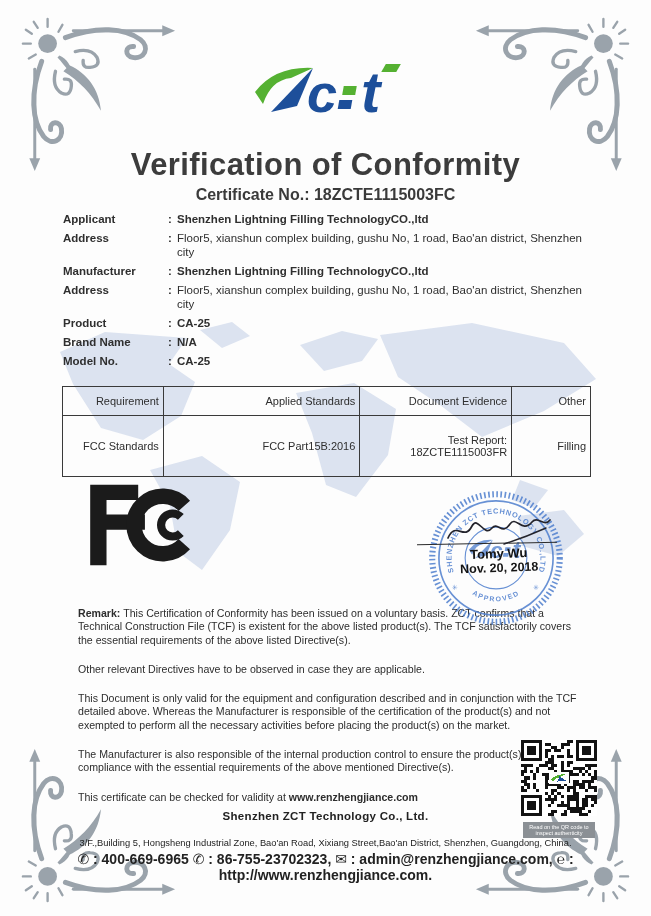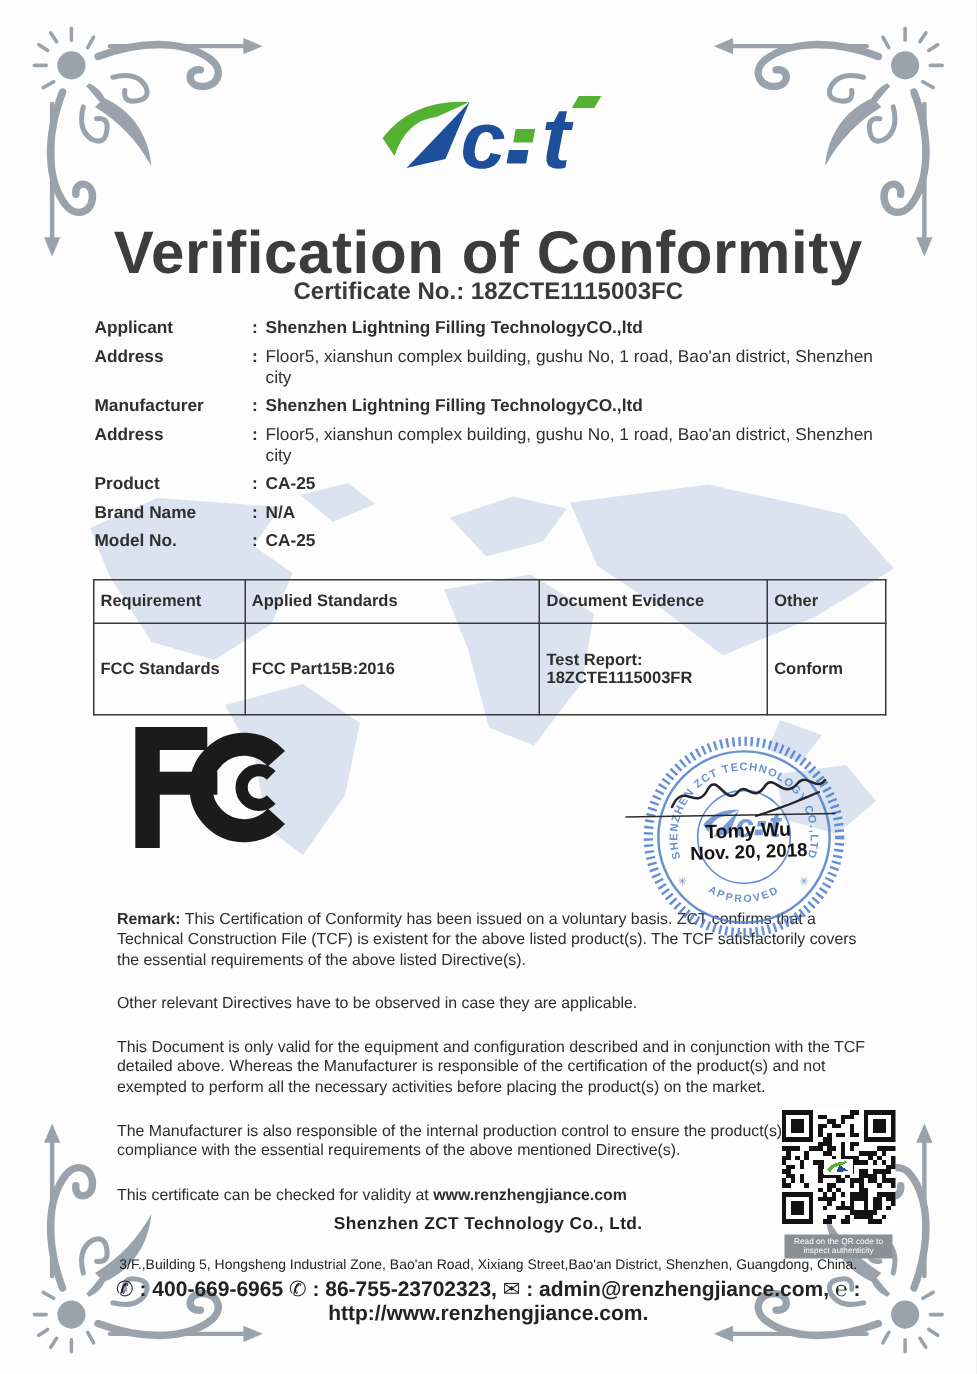--- a/index.html
+++ b/index.html
@@ -7,36 +7,36 @@
         font-family:"Liberation Sans",sans-serif;color:#2d2d2d;}
   .layer{position:absolute;inset:0;}
   
   .corner{position:absolute;width:168px;height:168px;z-index:1;}
   .corner.tl{left:14px;top:10px;}
   .corner.tr{right:14px;top:10px;transform:scaleX(-1);}
   .corner.bl{left:14px;bottom:6px;transform:scaleY(-1);}
   .corner.br{right:14px;bottom:6px;transform:scale(-1,-1);}
   
   .logo{position:absolute;left:50%;top:62px;transform:translateX(-50%);z-index:2;}
-  .title{position:absolute;top:147px;left:0;right:0;text-align:center;font-size:40px;font-weight:bold;
+  .title{position:absolute;top:147px;left:0;right:0;text-align:center;font-size:31px;font-weight:bold;
          color:#3c3c3c;letter-spacing:.4px;z-index:2;}
   .certno{position:absolute;top:186px;left:0;right:0;text-align:center;font-size:16px;font-weight:bold;
           color:#3a3a3a;z-index:2;}
   
   .info{position:absolute;left:63px;top:212px;width:530px;display:grid;
         grid-template-columns:100px 14px 1fr;row-gap:5px;font-size:11.5px;line-height:14px;z-index:2;}
   .info .lbl{font-weight:bold;color:#2f2f2f;}
   .info .sep{font-weight:bold;text-align:center;}
   .info .val{color:#2f2f2f;}
   .info .val.b{font-weight:bold;}
   
   table.res{position:absolute;left:62px;top:386px;width:529px;border-collapse:collapse;z-index:2;
             font-size:11px;color:#2e2e2e;background:transparent;}
-  table.res th,table.res td{border:1.4px solid #3a3a3a;text-align:left;vertical-align:middle;
-            font-weight:bold;padding:2px 4px;}
+  table.res th,table.res td{border:1.4px solid #3a3a3a;text-align:right;vertical-align:middle;
+            font-weight:normal;padding:2px 4px;}
   table.res th{height:24px;}
   table.res td{height:56px;}
   
   .fcc{position:absolute;left:84px;top:477px;z-index:2;}
   
   .stamp{position:absolute;left:424px;top:486px;z-index:3;}
   .sig-line{position:absolute;left:417px;top:543px;width:140px;border-top:1.6px solid #2b2b2b;
             transform:rotate(-1deg);z-index:4;}
   .sig-squiggle{position:absolute;left:446px;top:512px;z-index:4;}
   .sig-text{position:absolute;left:436px;top:546px;width:126px;text-align:center;z-index:4;
@@ -167,21 +167,21 @@
         <th>Applied Standards</th>
         <th>Document Evidence</th>
         <th>Other</th>
       </tr>
     </thead>
     <tbody>
       <tr>
         <td>FCC Standards</td>
         <td>FCC Part15B:2016</td>
         <td>Test Report: 18ZCTE1115003FR</td>
-        <td>Conform</td>
+        <td>Filling</td>
       </tr>
     </tbody>
   </table>
 
   <div class="fcc">
     <svg width="118" height="96" viewBox="0 0 122 100">
       <g fill="#1b1b1b">
         <path d="M6,8 v84 h17 v-37 h40 v-16 h-40 v-15 h33 v-16 z"></path>
       </g>
       <path d="M104,30 A30,30 0 1 0 104,70" fill="none" stroke="#1b1b1b" stroke-width="16"></path>

